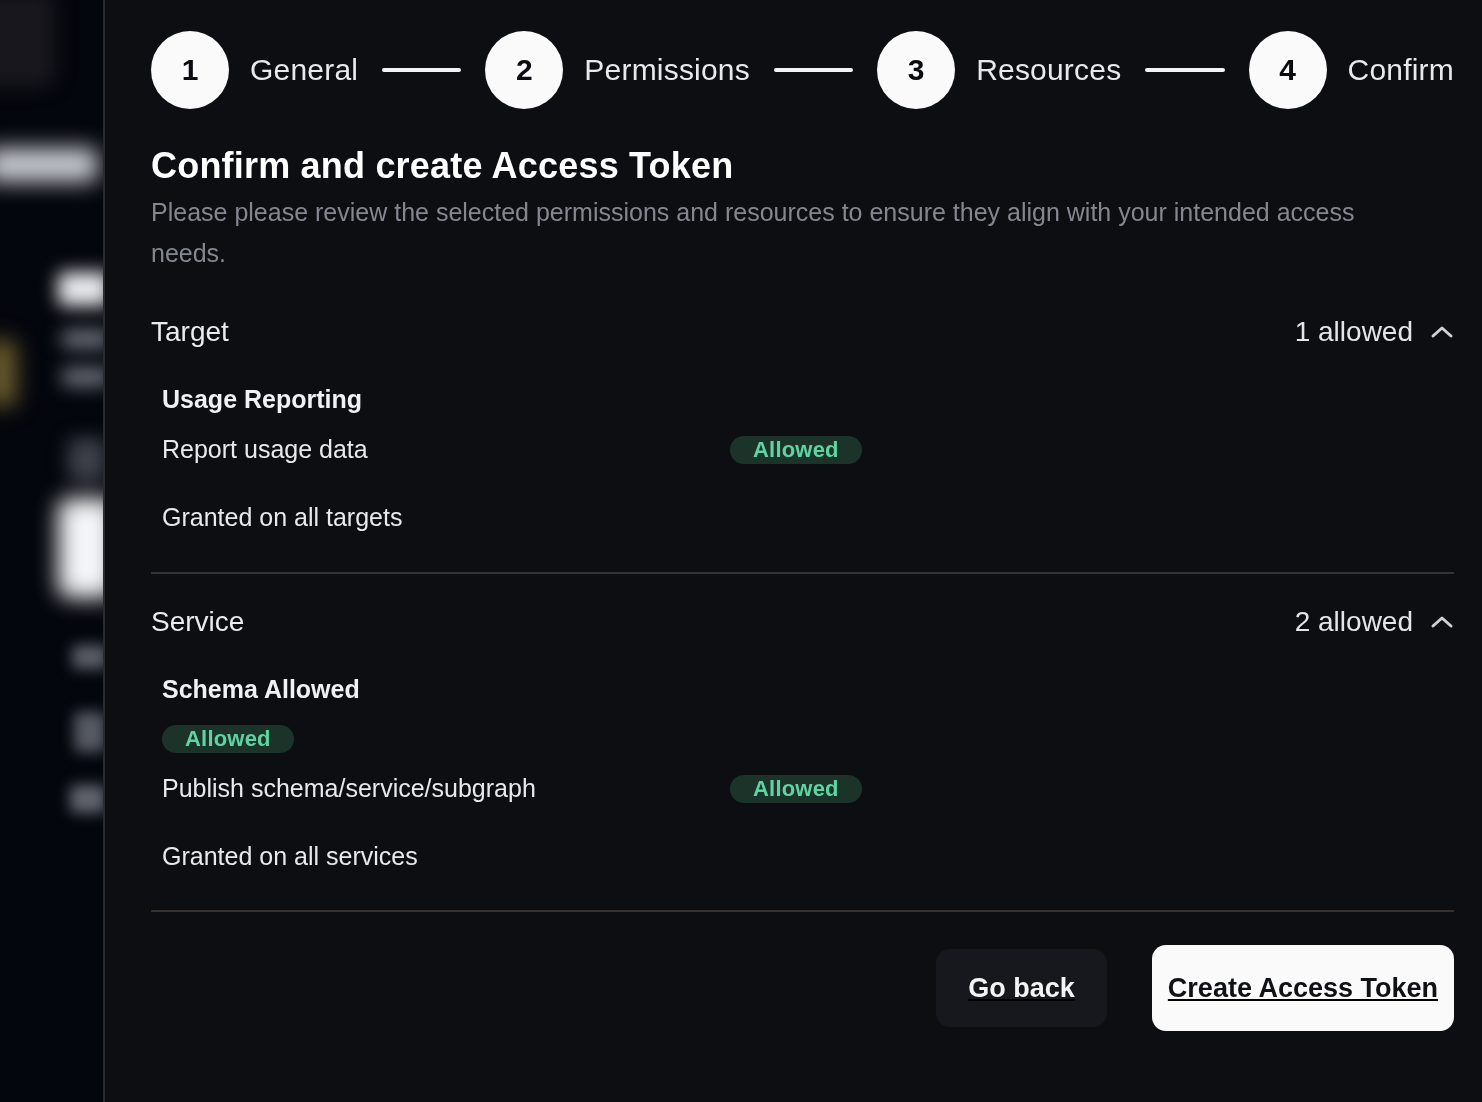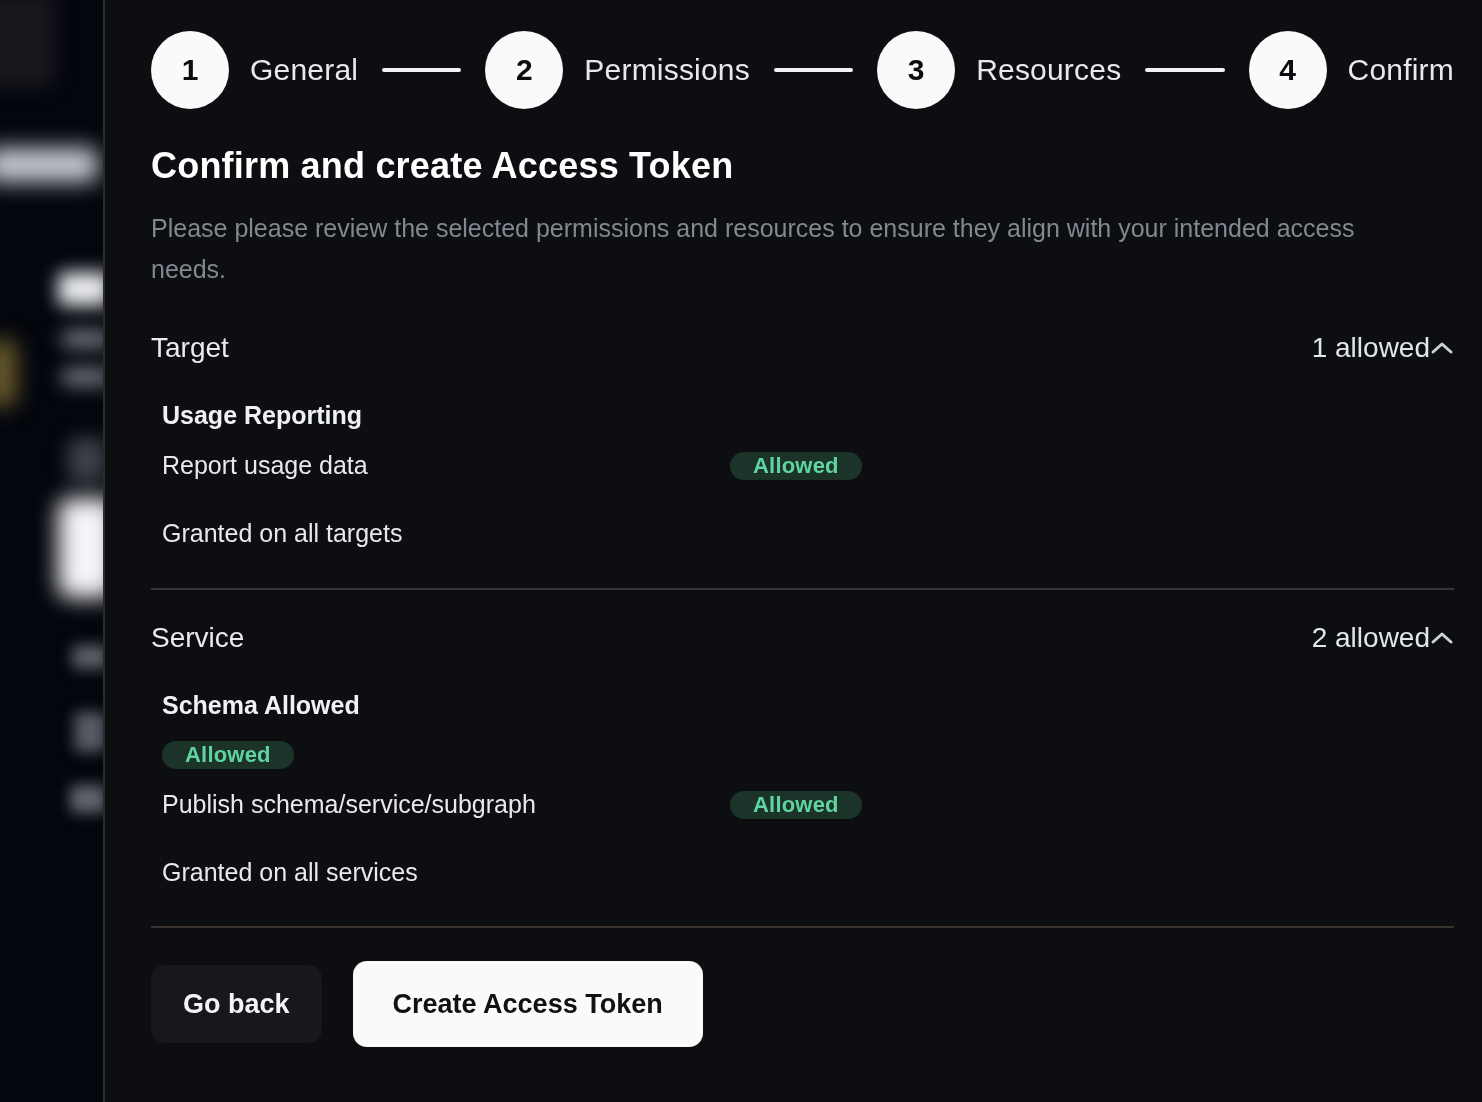--- a/index.html
+++ b/index.html
@@ -52,31 +52,31 @@
     display:flex; align-items:center; justify-content:center;
     font-size:30px; font-weight:700;
   }
   .step-label { font-size:30px; font-weight:500; color:#e7e9ec; letter-spacing:.2px; }
   .connector { flex:1; height:4px; background:#f2f3f5; border-radius:2px; margin:0 24px; }
 
   
   .title { font-size:36px; font-weight:700; color:#ffffff; letter-spacing:.2px; margin-top:20px; }
   .subtitle {
     font-size:25px; color:#83878f; line-height:1.62;
-    margin-top:21px; max-width:1235px; font-weight:400;
+    margin-top:5px; max-width:1235px; font-weight:400;
   }
 
   
   .section-header {
     display:flex; align-items:flex-end; justify-content:space-between;
     margin-top:43px;
   }
   .section-header.second { margin-top:32px; }
   .section-title { font-size:28px; font-weight:500; color:#e9ebee; }
-  .allowed-toggle { display:flex; align-items:center; cursor:pointer; }
+  .allowed-toggle { display:flex; align-items:center; gap:17px; cursor:pointer; }
   .allowed-count { font-size:28px; font-weight:500; color:#e2e5e9; }
   .chevron-up { display:block; }
 
   .section-body { padding-left:11px; }
   .group-name { font-size:25px; font-weight:700; color:#eff1f3; margin-top:37px; }
   .perm-row { display:flex; align-items:flex-end; margin-top:21px; }
   .perm-row + .perm-row { }
   .perm-label { font-size:25px; color:#e7e9ec; flex:0 0 568px; font-weight:400; }
   .badge {
     display:inline-block;
@@ -85,31 +85,31 @@
     padding:1px 23px; border-radius:999px;
     letter-spacing:.2px;
   }
   .granted-note { font-size:25px; color:#e7e9ec; margin-top:39px; padding-left:11px; }
 
   .divider { border:none; border-top:2px solid #34333a; margin-top:40px; }
   .divider.second { border-top-color:#38322d; margin-top:39px; }
 
   
   .footer {
-    display:flex; justify-content:flex-start; align-items:center;
-    gap:31px; margin-top:33px;
+    display:flex; justify-content:flex-end; align-items:center;
+    gap:45px; margin-top:33px;text-decoration:underline;
   }
   .btn { border:none; cursor:pointer; font-family:inherit; font-weight:700; border-radius:14px; }
   .btn-secondary {
     background:#17181d; color:#f3f4f6;
     font-size:27px; padding:0 32px; height:78px;
   }
   .btn-primary {
     background:#fafafa; color:#101114;
-    font-size:27px; padding:0 40px; height:86px;
+    font-size:27px; padding:0 16px; height:86px;
   }
 </style>
 </head>
 <body>
 
 <div class="page">
 
   <div class="backdrop-strip">
     <div class="blob blob-card-top"></div>
     <div class="blob blob-text-wide"></div>

